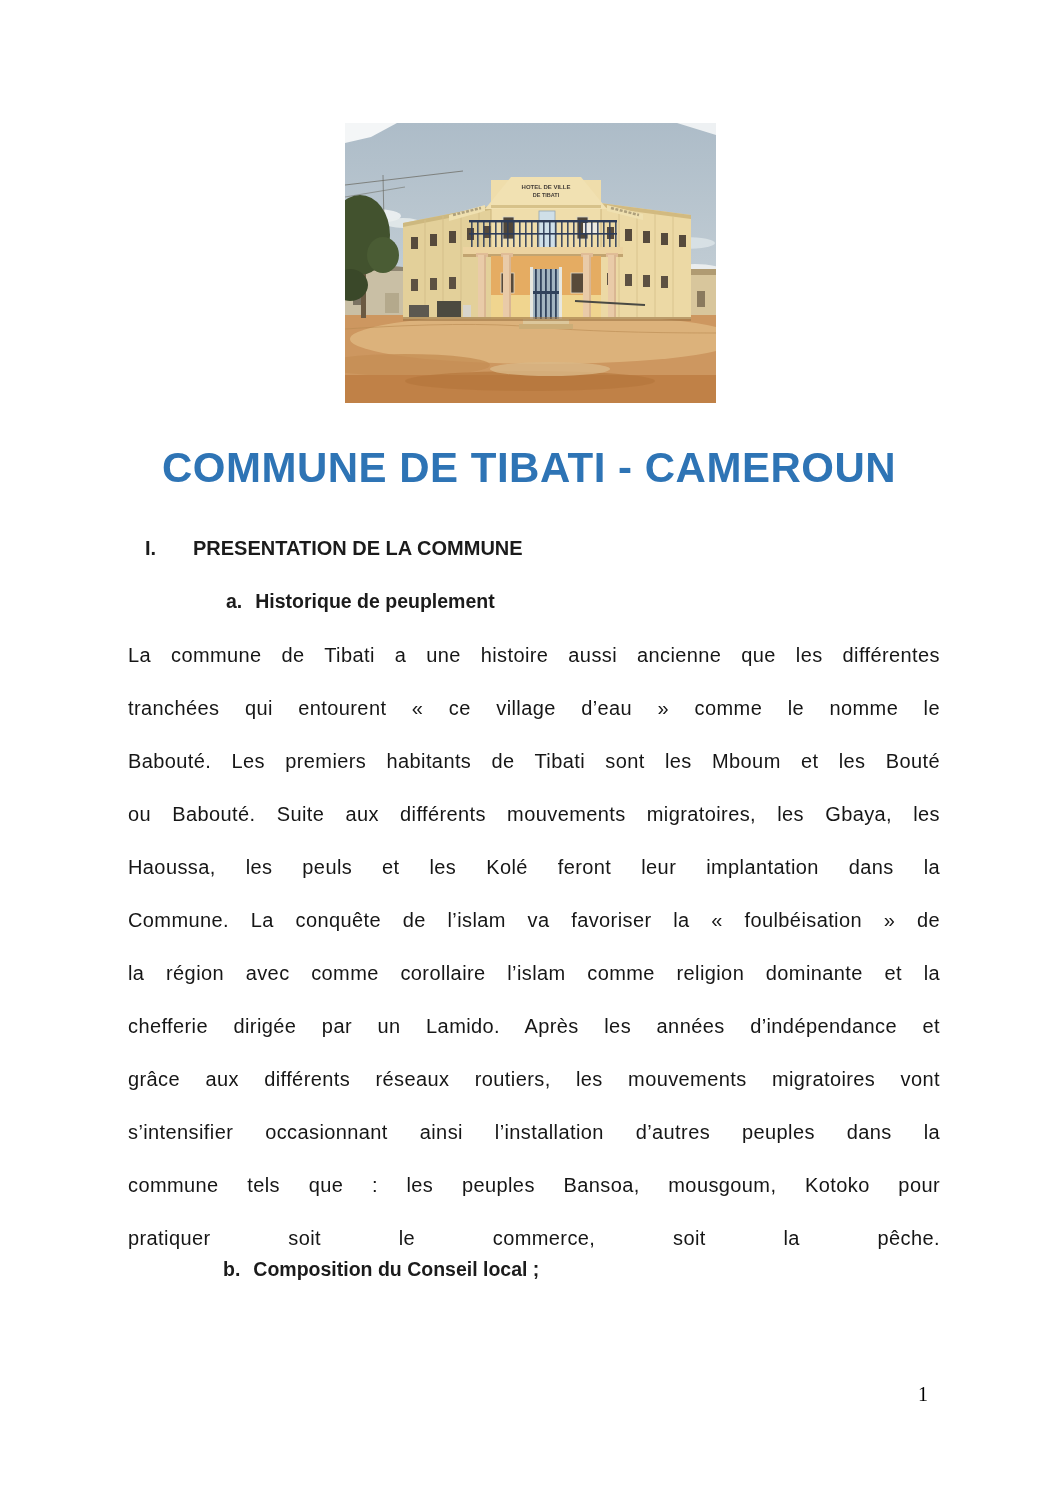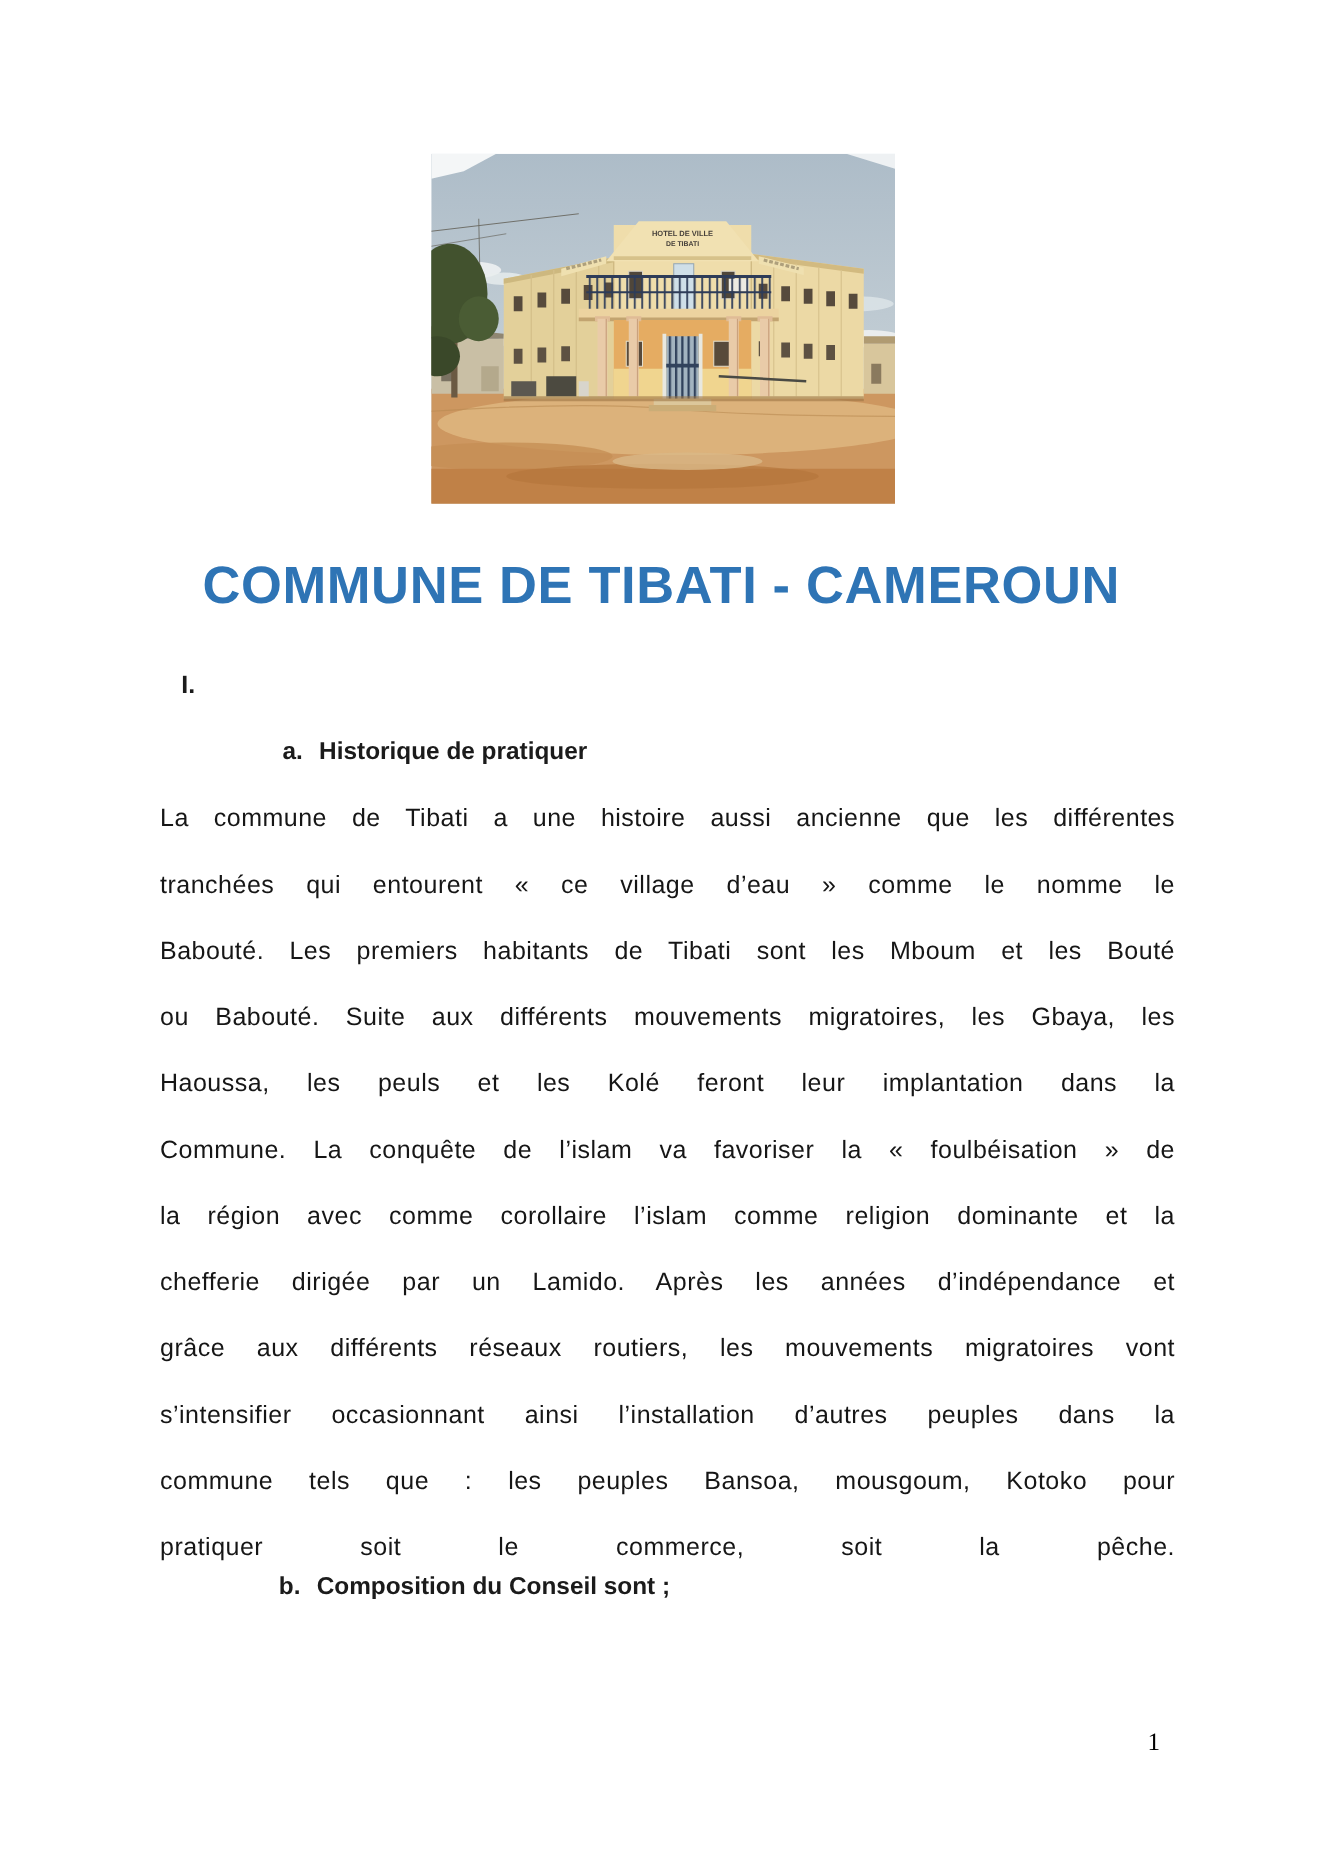--- a/index.html
+++ b/index.html
@@ -228,29 +228,30 @@
         <rect x="118" y="182" width="8" height="12" fill="#d8d5cc"></rect>
         <line x1="230" y1="178" x2="300" y2="182" stroke="#4a4a44" stroke-width="2"></line>
       </g>
     </svg>
   </figure>
 
   <h1 class="title">COMMUNE DE TIBATI - CAMEROUN</h1>
 
   <div class="heading1">
     <span class="num">I.</span>
+    <span>PRESENTATION DE LA COMMUNE</span>
   </div>
 
   <div class="subheading sub-a">
     <span class="num">a.</span>
-    <span>Historique de pratiquer</span>
+    <span>Historique de peuplement</span>
   </div>
 
   <p class="bodytext">La commune de Tibati a une histoire aussi ancienne que les différentes tranchées qui entourent « ce village d’eau » comme le nomme le Babouté. Les premiers habitants de Tibati sont les Mboum et les Bouté ou Babouté. Suite aux différents mouvements migratoires, les Gbaya, les Haoussa, les peuls et les Kolé feront leur implantation dans la Commune. La conquête de l’islam va favoriser la « foulbéisation » de la région avec comme corollaire l’islam comme religion dominante et la chefferie dirigée par un Lamido. Après les années d’indépendance et grâce aux différents réseaux routiers, les mouvements migratoires vont s’intensifier occasionnant ainsi l’installation d’autres peuples dans la commune tels que : les peuples Bansoa, mousgoum, Kotoko pour pratiquer soit le commerce, soit la pêche.</p>
 
   <div class="subheading sub-b">
     <span class="num">b.</span>
-    <span>Composition du Conseil sont ;</span>
+    <span>Composition du Conseil local ;</span>
   </div>
 
   <div class="pagenum">1</div>
 
 </div>
 
 </body></html>

